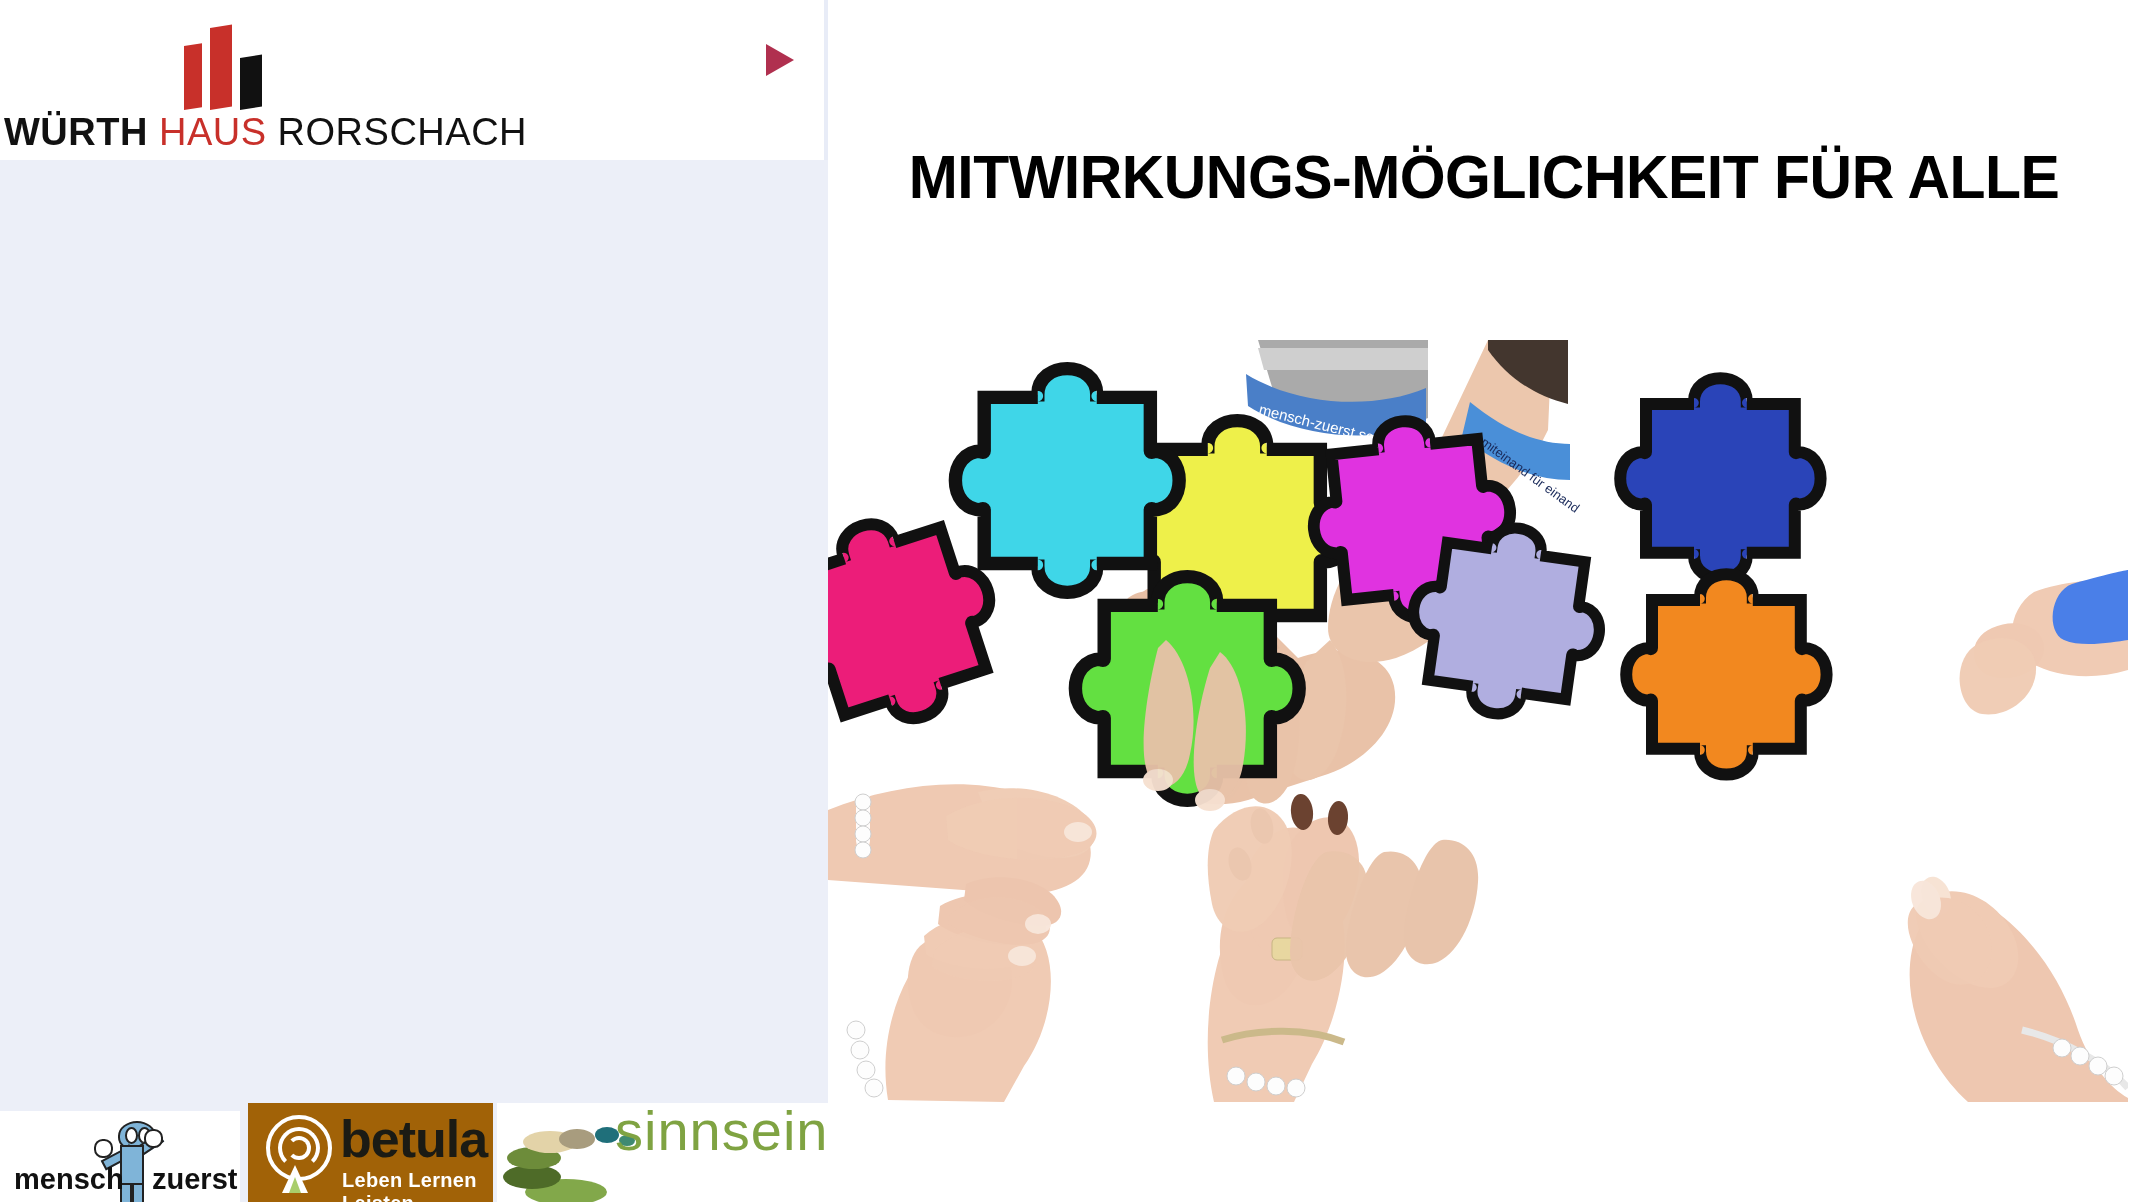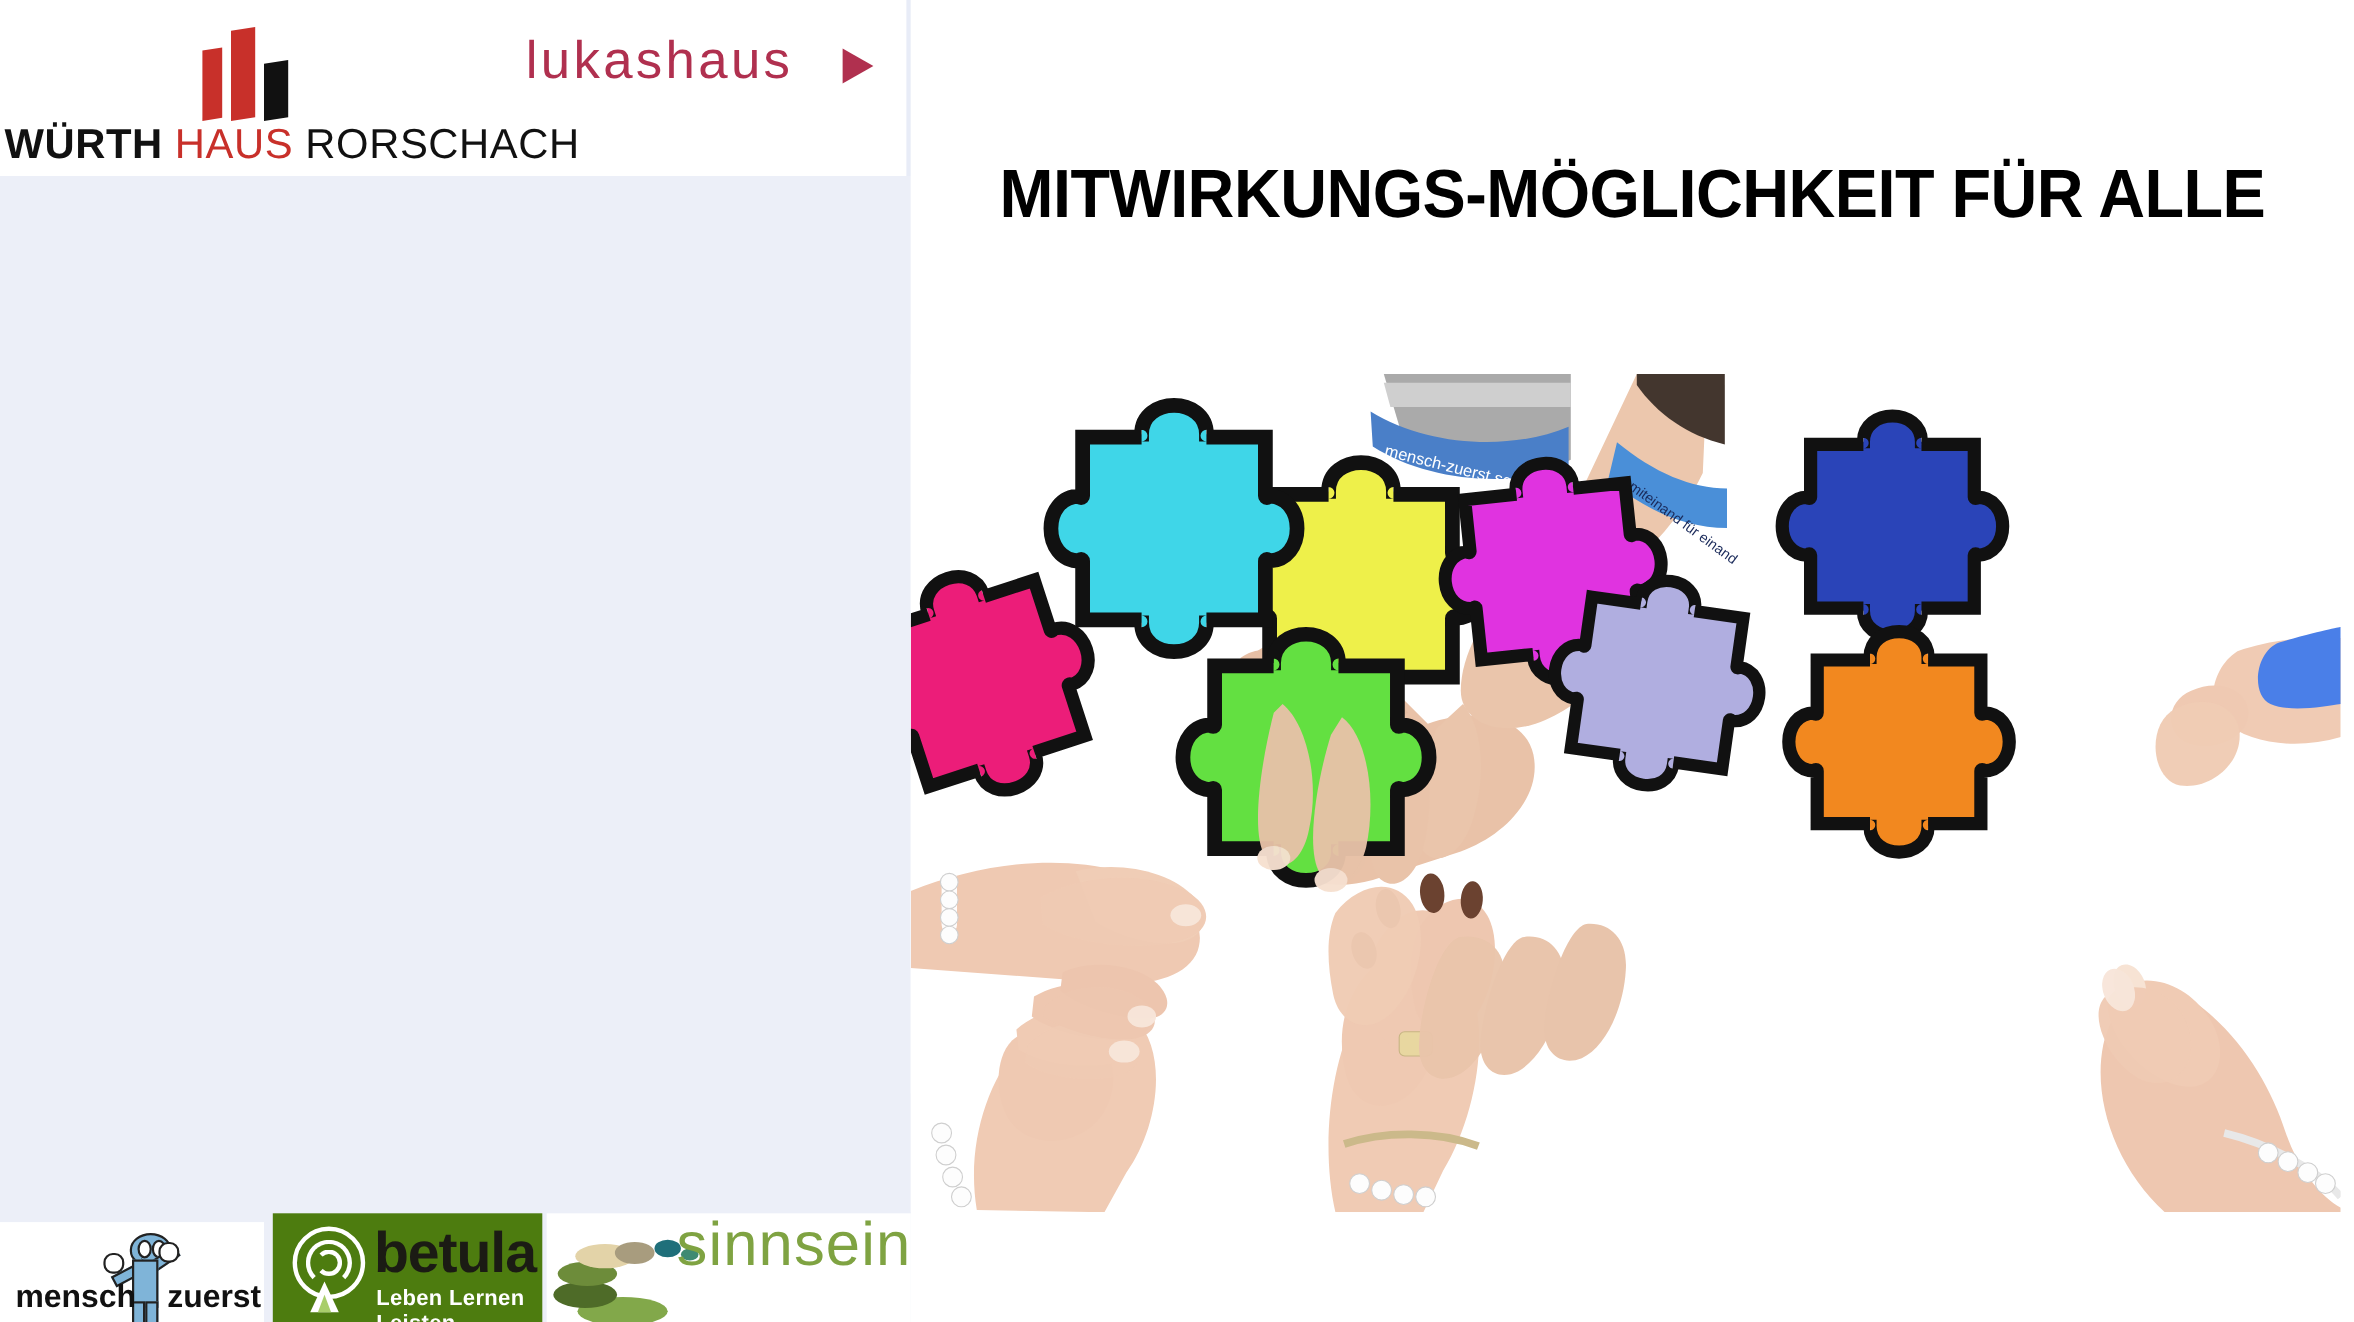--- a/index.html
+++ b/index.html
@@ -110,21 +110,21 @@
     border:2px solid #222;border-radius:40%;}
   .mz-foot.l{left:12px;}
   .mz-foot.r{left:36px;}
   .mz-txt{position:absolute;top:52px;font-size:29px;font-weight:bold;color:#111;}
   .mz-txt.l{left:14px;}
   .mz-txt.r{left:152px;}
 
   
   .betula{
     position:absolute;left:248px;top:4px;width:245px;height:99px;
-    background:#4d7c0f;
+    background:#a16207;
   }
   .bet-tree{position:absolute;left:14px;top:10px;width:72px;height:80px;}
   .bet-spiral{position:absolute;left:4px;top:2px;width:58px;height:58px;
     border:4px solid #ffffff;border-radius:50%;}
   .bet-spiral2{position:absolute;left:16px;top:14px;width:34px;height:34px;
     border:4px solid #ffffff;border-radius:50%;border-bottom-color:transparent;}
   .bet-spiral3{position:absolute;left:25px;top:23px;width:16px;height:16px;
     border:4px solid #ffffff;border-radius:50%;border-left-color:transparent;}
   .bet-trunk{position:absolute;left:20px;top:52px;width:0;height:0;
     border-left:13px solid transparent;border-right:13px solid transparent;
@@ -185,21 +185,20 @@
     <div class="wuerth-logo">
       <div class="wuerth-mark">
         <div class="bar wb1"></div>
         <div class="bar wb2"></div>
         <div class="bar wb3"></div>
       </div>
       <div class="wuerth-words"><span class="w-w">WÜRTH</span><span>&nbsp;</span><span class="w-h">HAUS</span><span>&nbsp;</span><span class="w-r">RORSCHACH</span></div>
     </div>
 
     <div class="lukas-logo">
-      <div class="lukas-word">lukashaus</div>
       <div class="lukas-tri"></div>
     </div>
 
 
     <div class="logo-strip">
 
       <div class="mz">
         <div class="mz-fig">
           <div class="mz-head">
             <div class="mz-eye l"></div>

